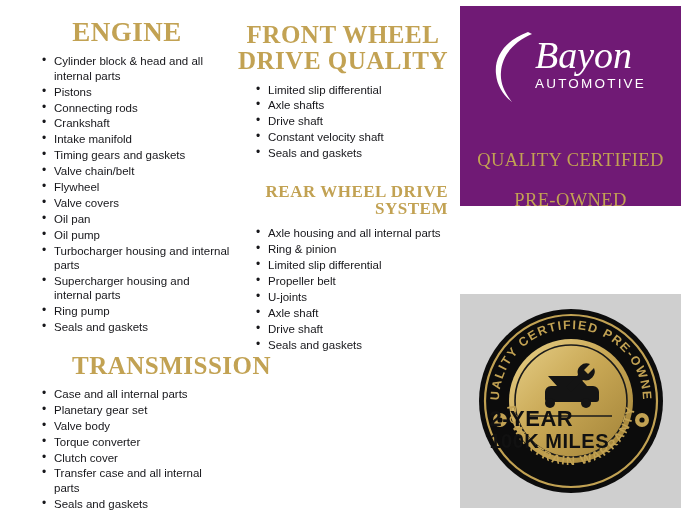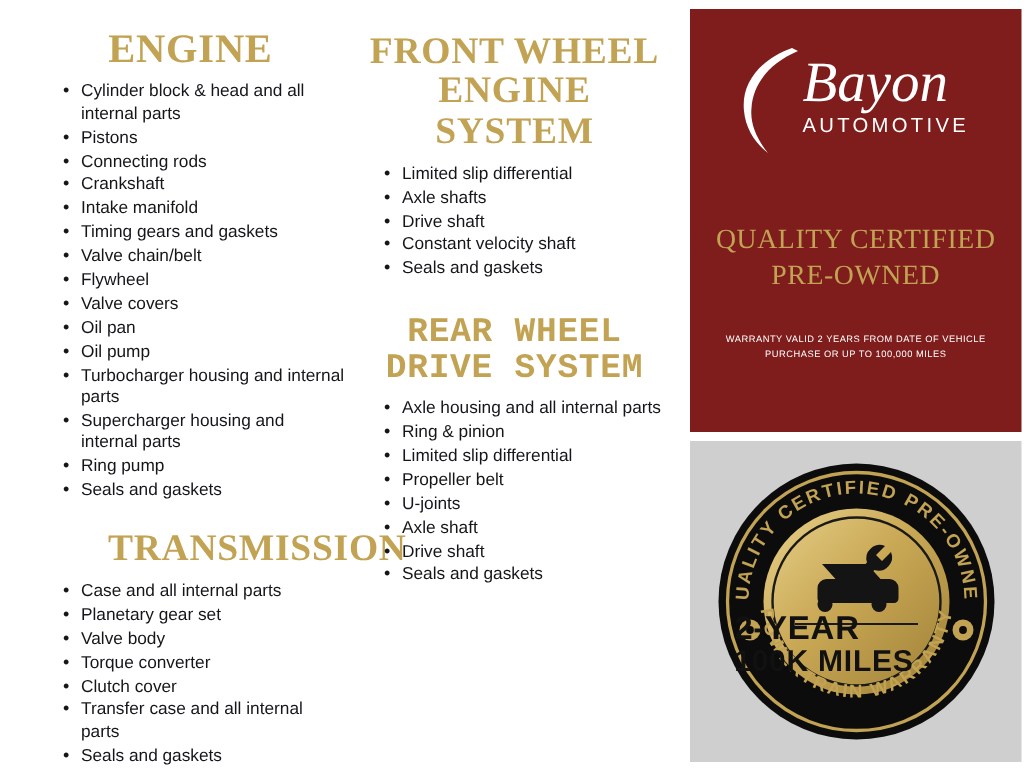--- a/index.html
+++ b/index.html
@@ -46,24 +46,23 @@
     text-align: right;
     margin-top: 18px;
     margin-left: 48px;
   }
   .t-front {
     font-size: 25px;
     text-align: center;
     margin-top: 22px;
   }
   .t-rear {
-    font-size: 23px;
-    text-align: center;
+    font-size: 17px;
+    text-align: right;
     margin-top: 22px;
-    font-family: Liberation Mono, monospace;
   }
 
   ul.items {
     list-style: none;
     margin: 8px 0 0 0;
     padding: 0 0 0 18px;
   }
   ul.items li {
     position: relative;
     font-size: 11.5px;
@@ -80,22 +79,22 @@
     font-size: 12px;
     color: #16161a;
   }
 
   
   .panel-logo {
     position: absolute;
     left: 460px;
     top: 6px;
     width: 221px;
-    height: 282px;
-    background: #7f1d1d;
+    height: 200px;
+    background: #701a75;
     overflow: hidden;
   }
   .brand-wrap {
     position: absolute;
     left: 0;
     top: 30px;
     width: 100%;
     text-align: center;
   }
   .brand-name {
@@ -127,21 +126,21 @@
     left: 0;
     width: 100%;
     text-align: center;
     font-family: "Liberation Serif", serif;
     color: #c2a253;
     font-size: 18.5px;
     letter-spacing: 0.4px;
     line-height: 1.15;
   }
   .qc-1 { top: 144px; }
-  .qc-2 { top: 168px; }
+  .qc-2 { top: 184px; }
   .warranty {
     position: absolute;
     left: 0;
     width: 100%;
     text-align: center;
     color: #ffffff;
     font-size: 6.2px;
     letter-spacing: 0.35px;
     line-height: 1.65;
   }
@@ -220,21 +219,21 @@
       <li>Valve body</li>
       <li>Torque converter</li>
       <li>Clutch cover</li>
       <li>Transfer case and all internal parts</li>
       <li>Seals and gaskets</li>
     </ul>
   </div>
 
   <div class="col col-2">
 
-    <h2 class="section-title t-front">FRONT WHEEL ENGINE SYSTEM</h2>
+    <h2 class="section-title t-front">FRONT WHEEL DRIVE QUALITY</h2>
 
     <ul class="items">
       <li>Limited slip differential</li>
       <li>Axle shafts</li>
       <li>Drive shaft</li>
       <li>Constant velocity shaft</li>
       <li>Seals and gaskets</li>
     </ul>
 
     <h2 class="section-title t-rear">REAR WHEEL DRIVE SYSTEM</h2>

